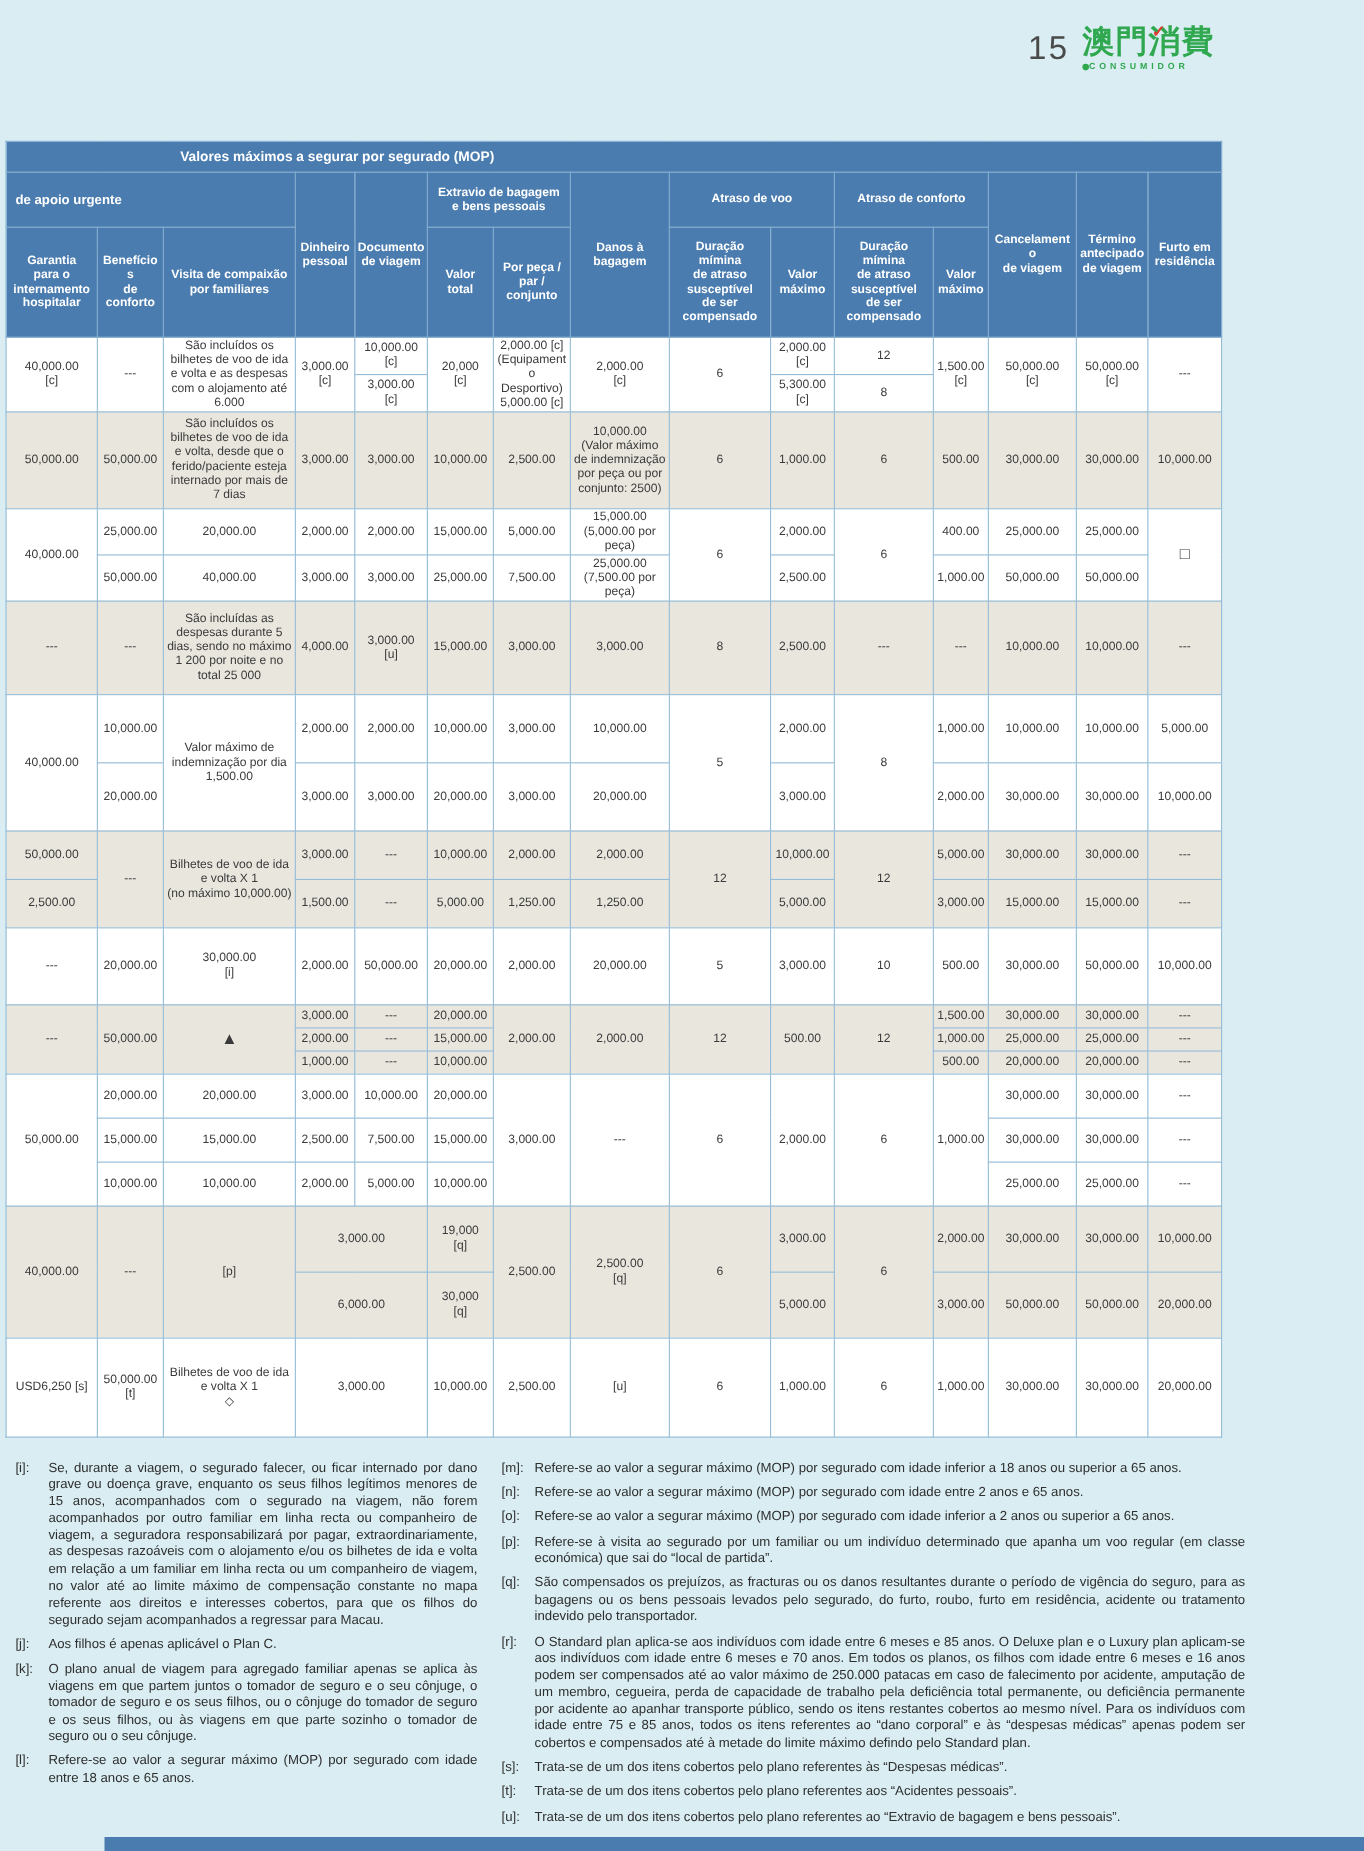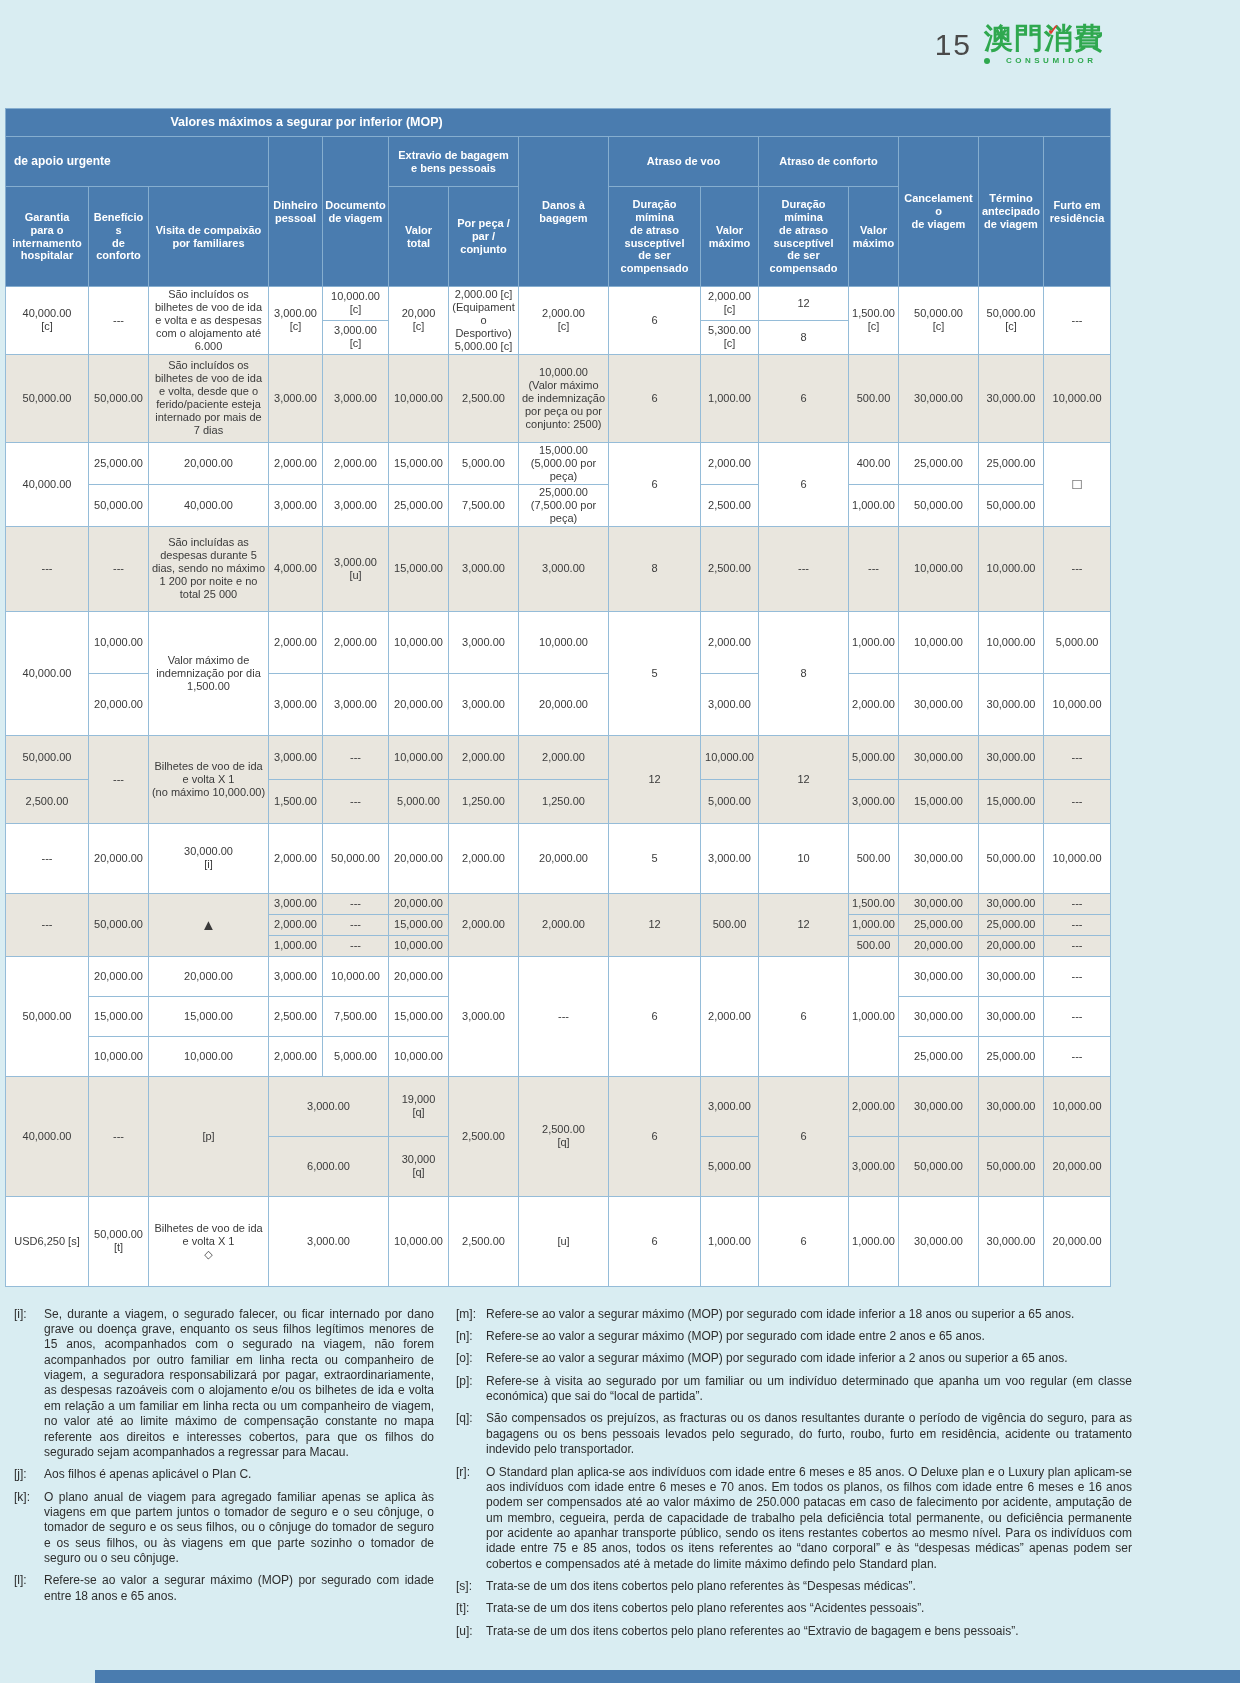--- a/index.html
+++ b/index.html
@@ -3,26 +3,26 @@
 <meta charset="utf-8">
 <style>
   html,body{margin:0;padding:0;}
   body{
     width:1240px;height:1683px;position:relative;overflow:hidden;
     background:#d9edf2;
     font-family:"Liberation Sans", sans-serif;
     color:#3a3a3a;
   }
   
-  .topbar{position:relative;height:108px;}
+  .topbar{position:relative;height:128px;}
   .pageno{position:absolute;right:268px;top:28px;font-size:30px;color:#4a4a4a;letter-spacing:2px;}
   .brand{position:absolute;right:136px;top:24px;text-align:right;}
   .brand-zh{position:relative;font-size:29px;font-weight:bold;color:#2fa84f;letter-spacing:1px;line-height:1;}
   .chk{position:absolute;left:63px;top:-2px;color:#e03a2f;font-size:15px;font-weight:bold;}
-  .brand-sub{display:flex;align-items:center;justify-content:flex-start;gap:16px;margin-top:3px;
+  .brand-sub{display:flex;align-items:center;justify-content:flex-start;gap:0;margin-top:3px;
     font-size:8px;color:#2fa84f;letter-spacing:3.5px;font-weight:bold;}
   .dot{width:6px;height:6px;border-radius:50%;background:#2fa84f;flex:0 0 auto;}
 
   
   table{border-collapse:collapse;table-layout:fixed;width:1105px;margin-left:5px;}
   th,td{border:1px solid #95bcd8;padding:1px 2px;text-align:center;vertical-align:middle;
     white-space:pre-line;font-size:11px;line-height:1.18;word-wrap:break-word;}
   th{background:#4a7caf;color:#ffffff;font-weight:bold;border-color:#86aecf;}
   .title-row th{text-align:center;padding-right:505px;font-size:12.5px;height:25px;}
   .group-left{text-align:left;padding-left:8px;font-size:12px;}
@@ -64,21 +64,21 @@
       <col style="width:92px">
       <col style="width:58px">
     <col style="width:90px">
       <col style="width:50px">
       <col style="width:80px">
       <col style="width:65px">
       <col style="width:67px">
   </colgroup>
   <tbody>
       <tr class="title-row" style="height:25px">
-        <th colspan="15">Valores máximos a segurar por inferior (MOP)</th>
+        <th colspan="15">Valores máximos a segurar por segurado (MOP)</th>
       </tr>
   <tr style="height:50px">
     <th colspan="3" class="group-left">de apoio urgente</th>
     <th rowspan="2">Dinheiro
 pessoal</th>
     <th rowspan="2">Documento
 de viagem</th>
     <th colspan="2">Extravio de bagagem
 e bens pessoais</th>
     <th rowspan="2">Danos à

